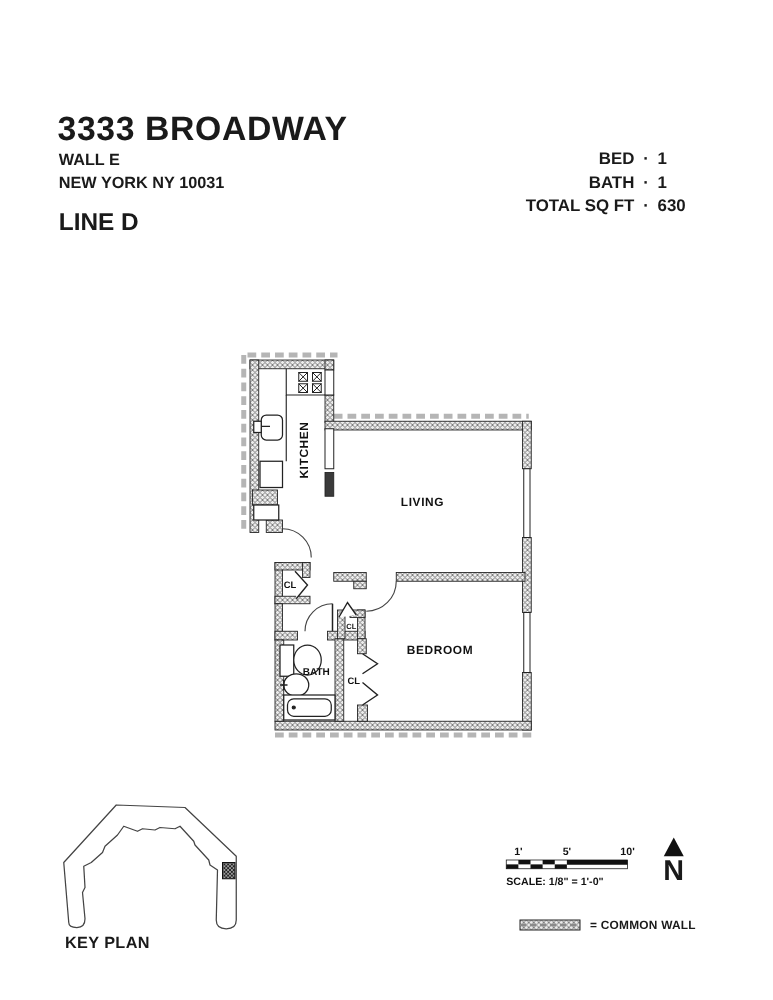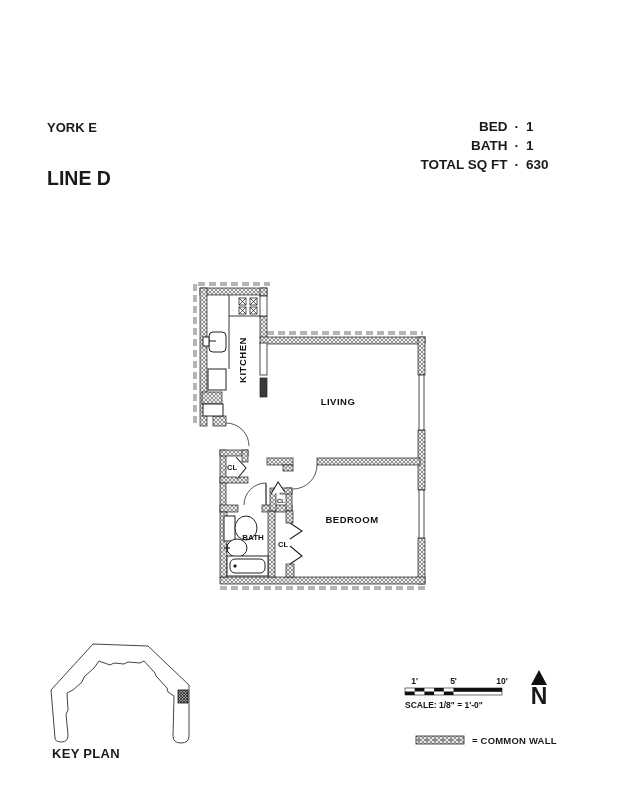--- a/index.html
+++ b/index.html
@@ -24,21 +24,23 @@
   .north-n{font-size:23px;font-weight:bold;line-height:1.0;margin-top:0;}
   .legend{position:absolute;left:403px;top:734px;display:flex;align-items:center;gap:7px;padding-left:12px;}
   .legend-text{font-size:9.5px;font-weight:bold;letter-spacing:.2px;}
   svg text{font-family:"Liberation Sans", sans-serif;font-weight:bold;fill:#111;}
 </style>
 </head>
 <body>
 
 <div class="page">
 
-  <div class="addr1">YORK E</div>
+  <div class="title">3333 BROADWAY</div>
+  <div class="addr1">WALL E</div>
+  <div class="addr2">NEW YORK NY 10031</div>
   <div class="line-d">LINE D</div>
 
   <div class="stats">
     <div class="stat-row">
       <span>BED</span>
       <span class="stat-sep">·</span>
       <span class="stat-value">1</span>
     </div>
     <div class="stat-row">
       <span>BATH</span>

